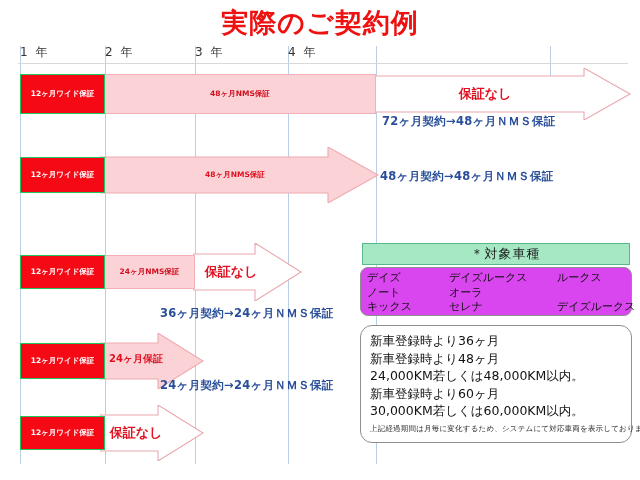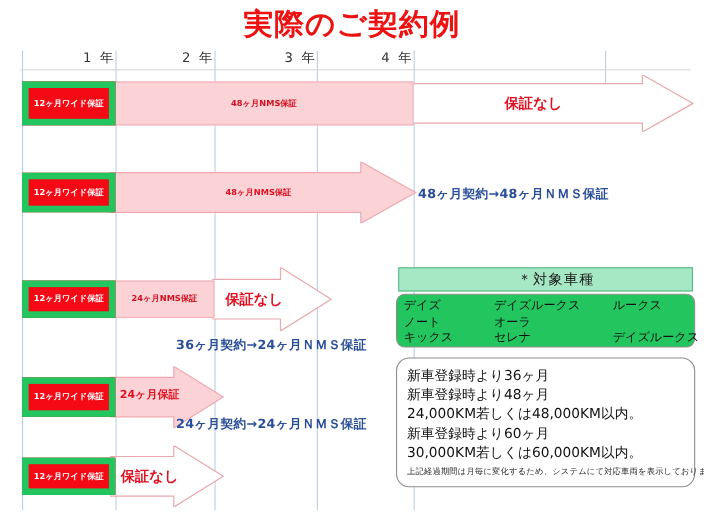--- a/index.html
+++ b/index.html
@@ -38,38 +38,38 @@
     top: 46px;
     width: 1px;
     height: 418px;
     background: #b9cfe4;
   }
   .year-label {
     position: absolute;
     top: 44px;
     font-size: 12px;
     color: #333333;
-    text-align: right;
+    text-align: left;
     letter-spacing: 2px;
     white-space: nowrap;
   }
   #axis-top {
     position: absolute;
     left: 18px;
     top: 63px;
     width: 610px;
     height: 1px;
     background: #d8d8d8;
   }
 
   
   .bar-red {
     position: absolute;
     background: #f50914;
-    border: 6px solid #22c55e;
+    border: 1px solid #22c55e;
     box-sizing: border-box;
     display: flex;
     align-items: center;
     justify-content: center;
   }
   .bar-red span {
     font-size: 7.5px;
     font-weight: bold;
     color: #ffffff;
     white-space: nowrap;
@@ -136,21 +136,21 @@
   }
   #models-box {
     position: absolute;
     left: 360px;
     top: 267px;
     width: 272px;
     height: 49px;
     border: 1px solid #8f8f8f;
     border-radius: 8px;
     box-sizing: border-box;
-    background: #22c55e;
+    background: #d946ef;
     padding: 3px 0 12px 6px;
   }
   .model-row {
     display: block;
     font-size: 11px;
     color: #111111;
     line-height: 14.5px;
     white-space: nowrap;
   }
   .model-row i {
@@ -217,20 +217,21 @@
   <div class="arrow-label" style="left:400px; top:85px; width:170px; font-size:13px;">保証なし</div>
 
   <div class="bar-pink" style="left:104px; top:74px; width:272px; height:40px;">
     <span>48ヶ月NMS保証</span>
   </div>
 
   <div class="bar-red" style="left:20px; top:74px; width:85px; height:40px;">
     <span>12ヶ月ワイド保証</span>
   </div>
 
+  <div class="caption-blue" style="left:382px; top:114px;">72ヶ月契約→48ヶ月ＮＭＳ保証</div>
 
   <svg class="arrow-svg" style="left:100px; top:147px;" width="280" height="56" viewBox="0 0 280 56">
     <polygon points="0,10 228,10 228,0 278,28 228,56 228,46 0,46" fill="#fbd3d6" stroke="#f0a9b0" stroke-width="1.1"></polygon>
   </svg>
   <div class="arrow-label" style="left:150px; top:170px; width:170px; font-size:7.5px;">48ヶ月NMS保証</div>
 
   <div class="bar-red" style="left:20px; top:157px; width:85px; height:36px;">
     <span>12ヶ月ワイド保証</span>
   </div>
 

